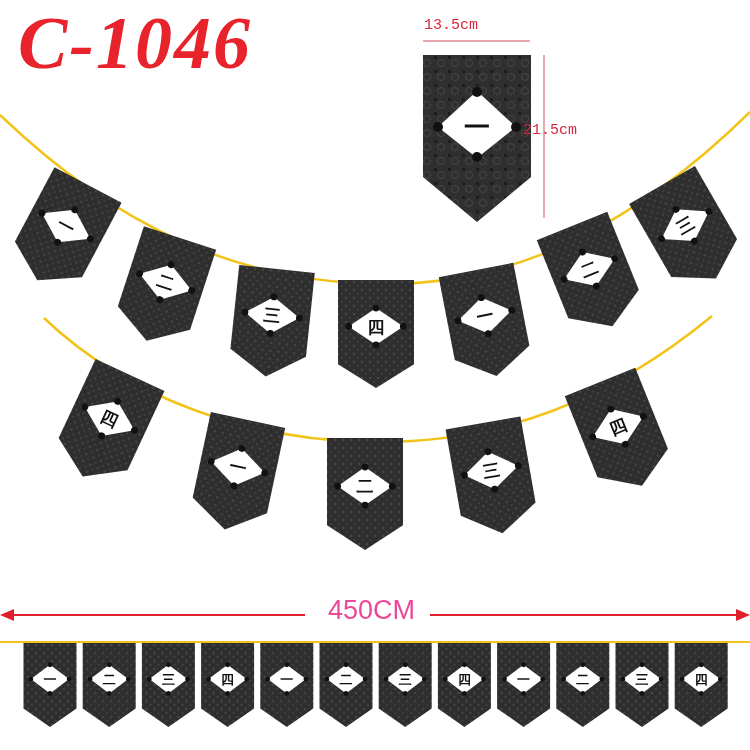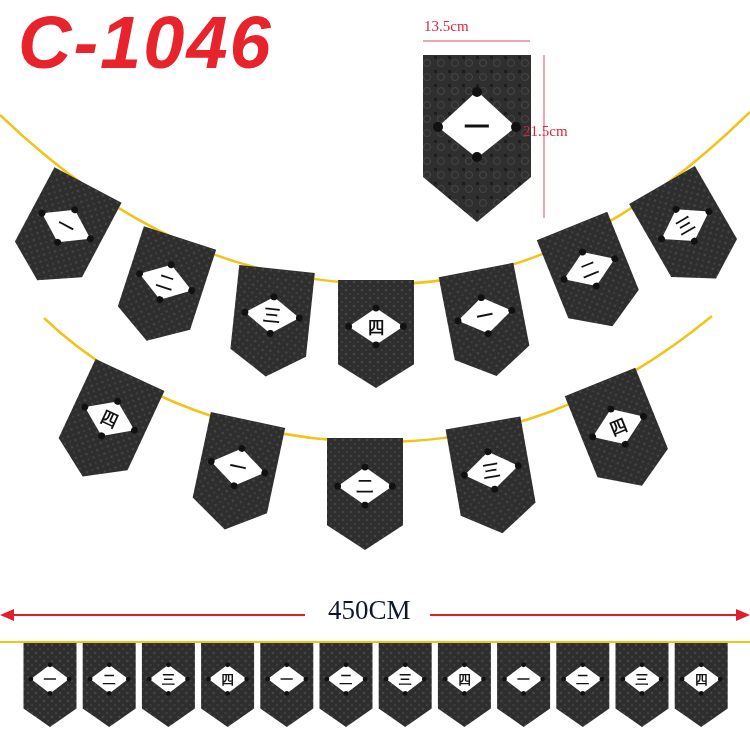--- a/index.html
+++ b/index.html
@@ -1,31 +1,31 @@
 <!DOCTYPE html>
 <html><head>
   <meta charset="utf-8">
   <style>
     html, body { margin: 0; padding: 0; background: #ffffff; }
     body { width: 750px; height: 750px; position: relative; overflow: hidden;
            font-family: "Liberation Sans", sans-serif; }
     .title {
       position: absolute; left: 18px; top: 0px;
-      font-family: Liberation Sans, sans-serif; font-weight: bold; font-style: italic;
+      font-family: Liberation Serif, serif; font-weight: bold; font-style: italic;
       font-size: 74px; line-height: 86px; color: #e8232b; letter-spacing: 2px;
     }
     .dim-label {
-      position: absolute; font-family: Liberation Serif, serif;
+      position: absolute; font-family: Liberation Mono, monospace;
       color: #d7263d; font-size: 15px; line-height: 18px;
     }
     .stage { position: absolute; left: 0; top: 0; width: 750px; height: 750px; }
     .len-label {
       position: absolute; left: 322px; top: 594px;
-      font-family: Liberation Serif, serif; font-size: 27px; line-height: 32px;
-      color: #0f172a; background: #fff; padding: 0 6px;
+      font-family: Liberation Sans, sans-serif; font-size: 27px; line-height: 32px;
+      color: #ec4899; background: #fff; padding: 0 6px;
     }
   </style>
 </head>
 <body>
 
 <div class="title">C-1046</div>
 
 <svg class="stage" id="stage" width="750" height="750" viewBox="0 0 750 750" xmlns="http://www.w3.org/2000/svg">
   <defs>
     <pattern id="dots" width="8" height="8" patternUnits="userSpaceOnUse">

